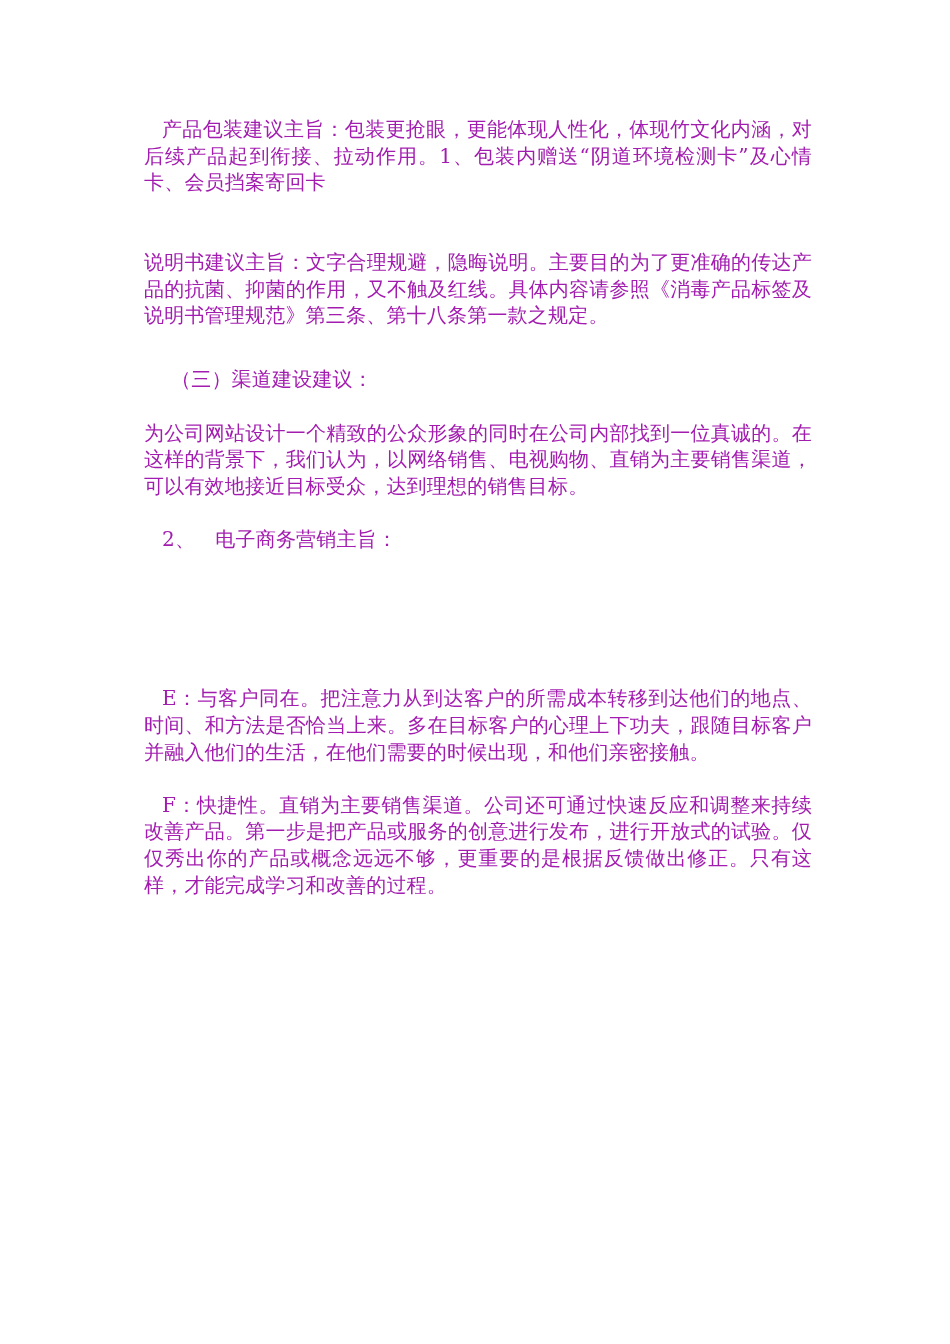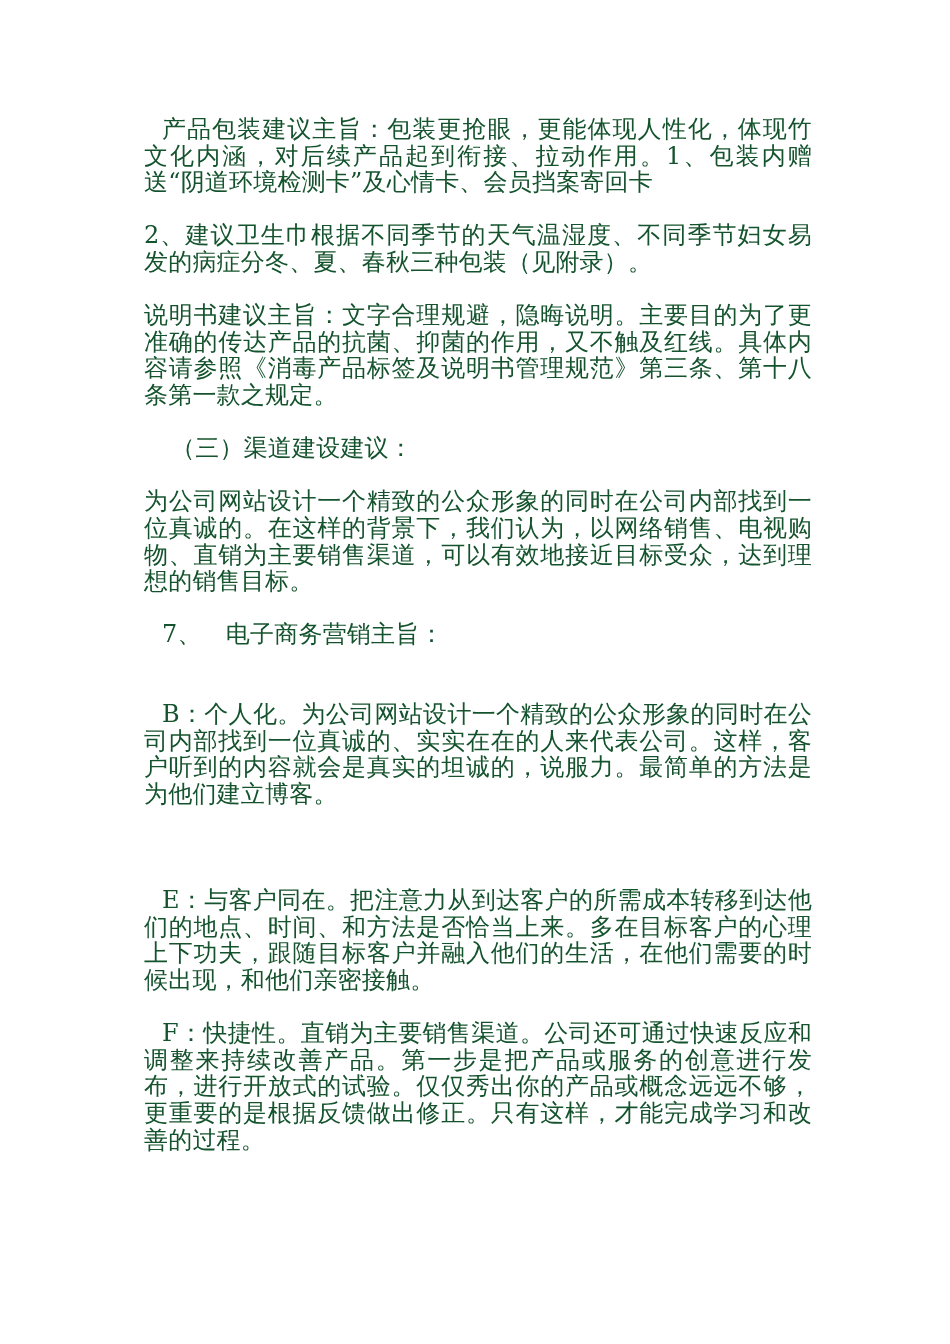--- a/index.html
+++ b/index.html
@@ -1,45 +1,43 @@
 <!DOCTYPE html>
 <html><head>
 <meta charset="utf-8">
 <style>
   html, body { margin: 0; padding: 0; background: #ffffff; }
   body { width: 950px; height: 1344px; position: relative; overflow: hidden; }
   .page {
     position: absolute; left: 144px; top: 116px; width: 668px;
     font-family: "DejaVu Serif", "Liberation Serif", serif;
-    font-size: 24px; line-height: 26.6px; color: #14532d;
+    font-size: 20px; line-height: 26.6px; color: #a21caf;
     letter-spacing: 0.2px;
   }
   .para { margin: 0; padding: 0; text-align: justify; word-break: break-all; }
   .gap { height: 26.6px; }
   .indent1 { text-indent: 18px; }
-  .indent2 { text-indent: 27px; }
+  .indent2 { text-indent: 27px; margin-top: 11px; }
 </style>
 </head>
 <body>
 
 <div class="page">
   <p class="para indent1">产品包装建议主旨：包装更抢眼，更能体现人性化，体现竹文化内涵，对后续产品起到衔接、拉动作用。1、包装内赠送“阴道环境检测卡”及心情卡、会员挡案寄回卡</p>
   <div class="gap"></div>
-  <p class="para">2、建议卫生巾根据不同季节的天气温湿度、不同季节妇女易发的病症分冬、夏、春秋三种包装（见附录）。</p>
   <div class="gap"></div>
   <p class="para">说明书建议主旨：文字合理规避，隐晦说明。主要目的为了更准确的传达产品的抗菌、抑菌的作用，又不触及红线。具体内容请参照《消毒产品标签及说明书管理规范》第三条、第十八条第一款之规定。</p>
   <div class="gap"></div>
   <p class="para indent2">（三）渠道建设建议：</p>
   <div class="gap"></div>
   <p class="para">为公司网站设计一个精致的公众形象的同时在公司内部找到一位真诚的。在这样的背景下，我们认为，以网络销售、电视购物、直销为主要销售渠道，可以有效地接近目标受众，达到理想的销售目标。</p>
   <div class="gap"></div>
-  <p class="para indent1">7、　电子商务营销主旨：</p>
+  <p class="para indent1">2、　电子商务营销主旨：</p>
   <div class="gap"></div>
   <div class="gap"></div>
-  <p class="para indent1">B：个人化。为公司网站设计一个精致的公众形象的同时在公司内部找到一位真诚的、实实在在的人来代表公司。这样，客户听到的内容就会是真实的坦诚的，说服力。最简单的方法是为他们建立博客。</p>
   <div class="gap"></div>
   <div class="gap"></div>
   <div class="gap"></div>
   <p class="para indent1">E：与客户同在。把注意力从到达客户的所需成本转移到达他们的地点、时间、和方法是否恰当上来。多在目标客户的心理上下功夫，跟随目标客户并融入他们的生活，在他们需要的时候出现，和他们亲密接触。</p>
   <div class="gap"></div>
   <p class="para indent1">F：快捷性。直销为主要销售渠道。公司还可通过快速反应和调整来持续改善产品。第一步是把产品或服务的创意进行发布，进行开放式的试验。仅仅秀出你的产品或概念远远不够，更重要的是根据反馈做出修正。只有这样，才能完成学习和改善的过程。</p>
   <div class="gap"></div>
 </div>
 
 </body></html>

